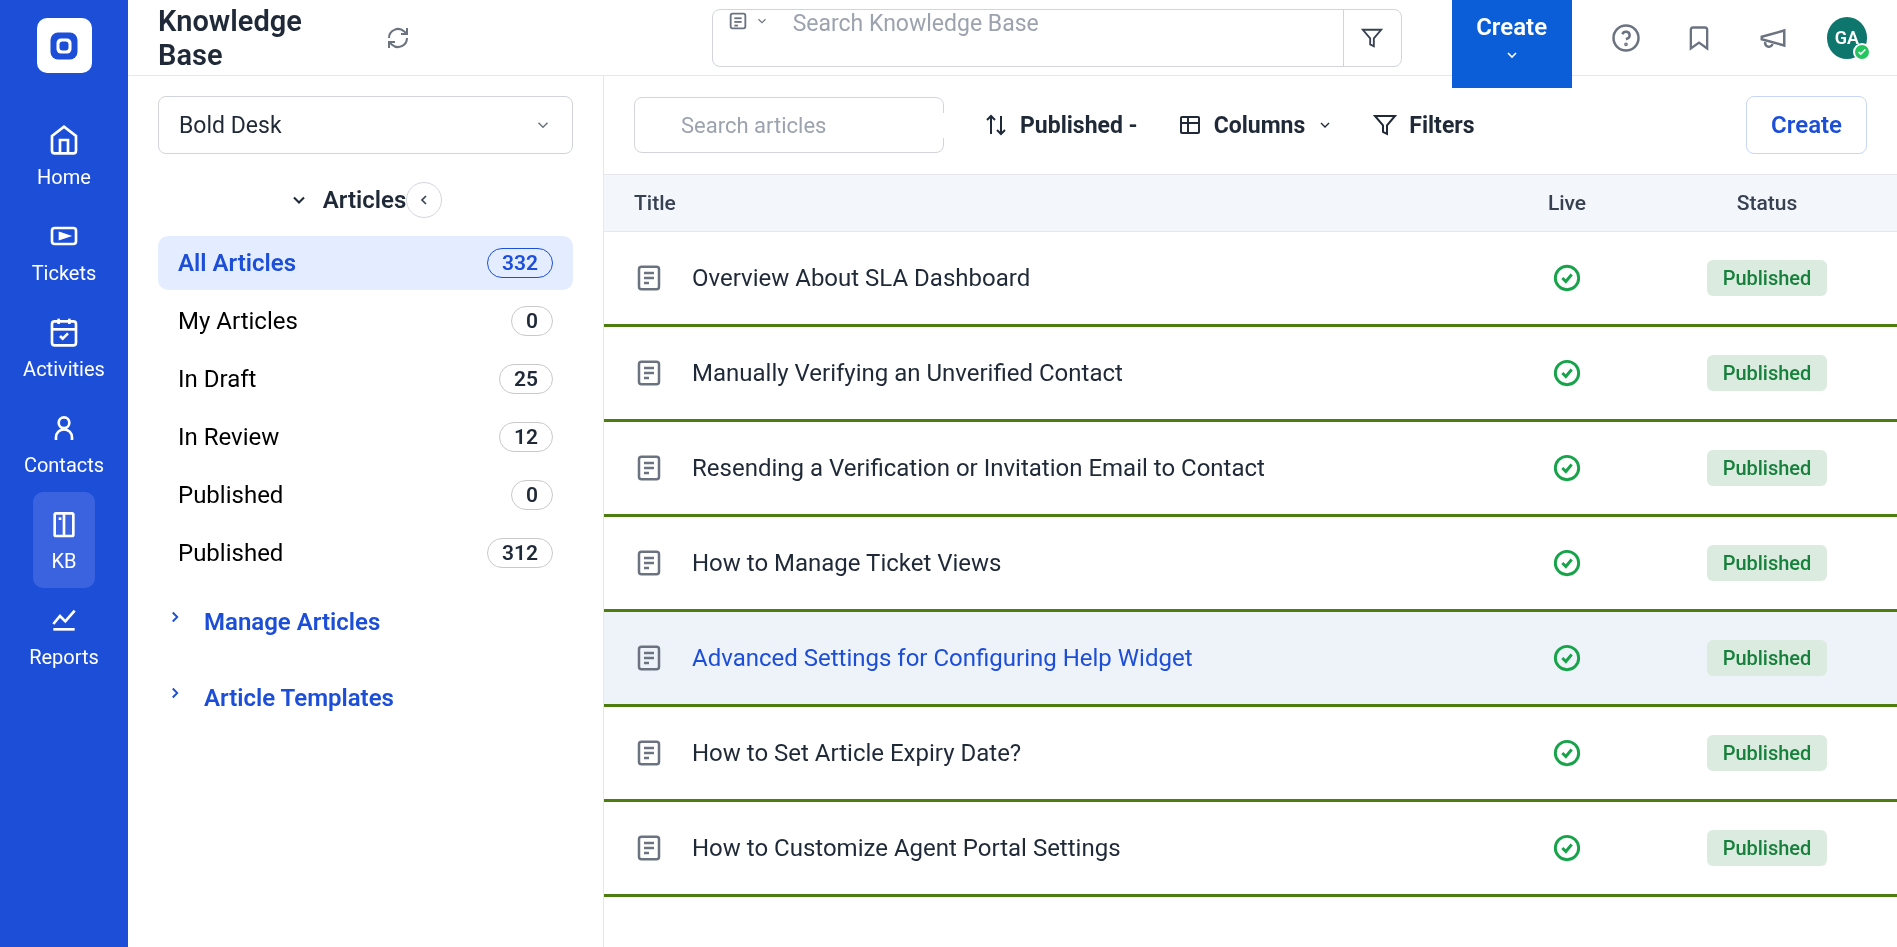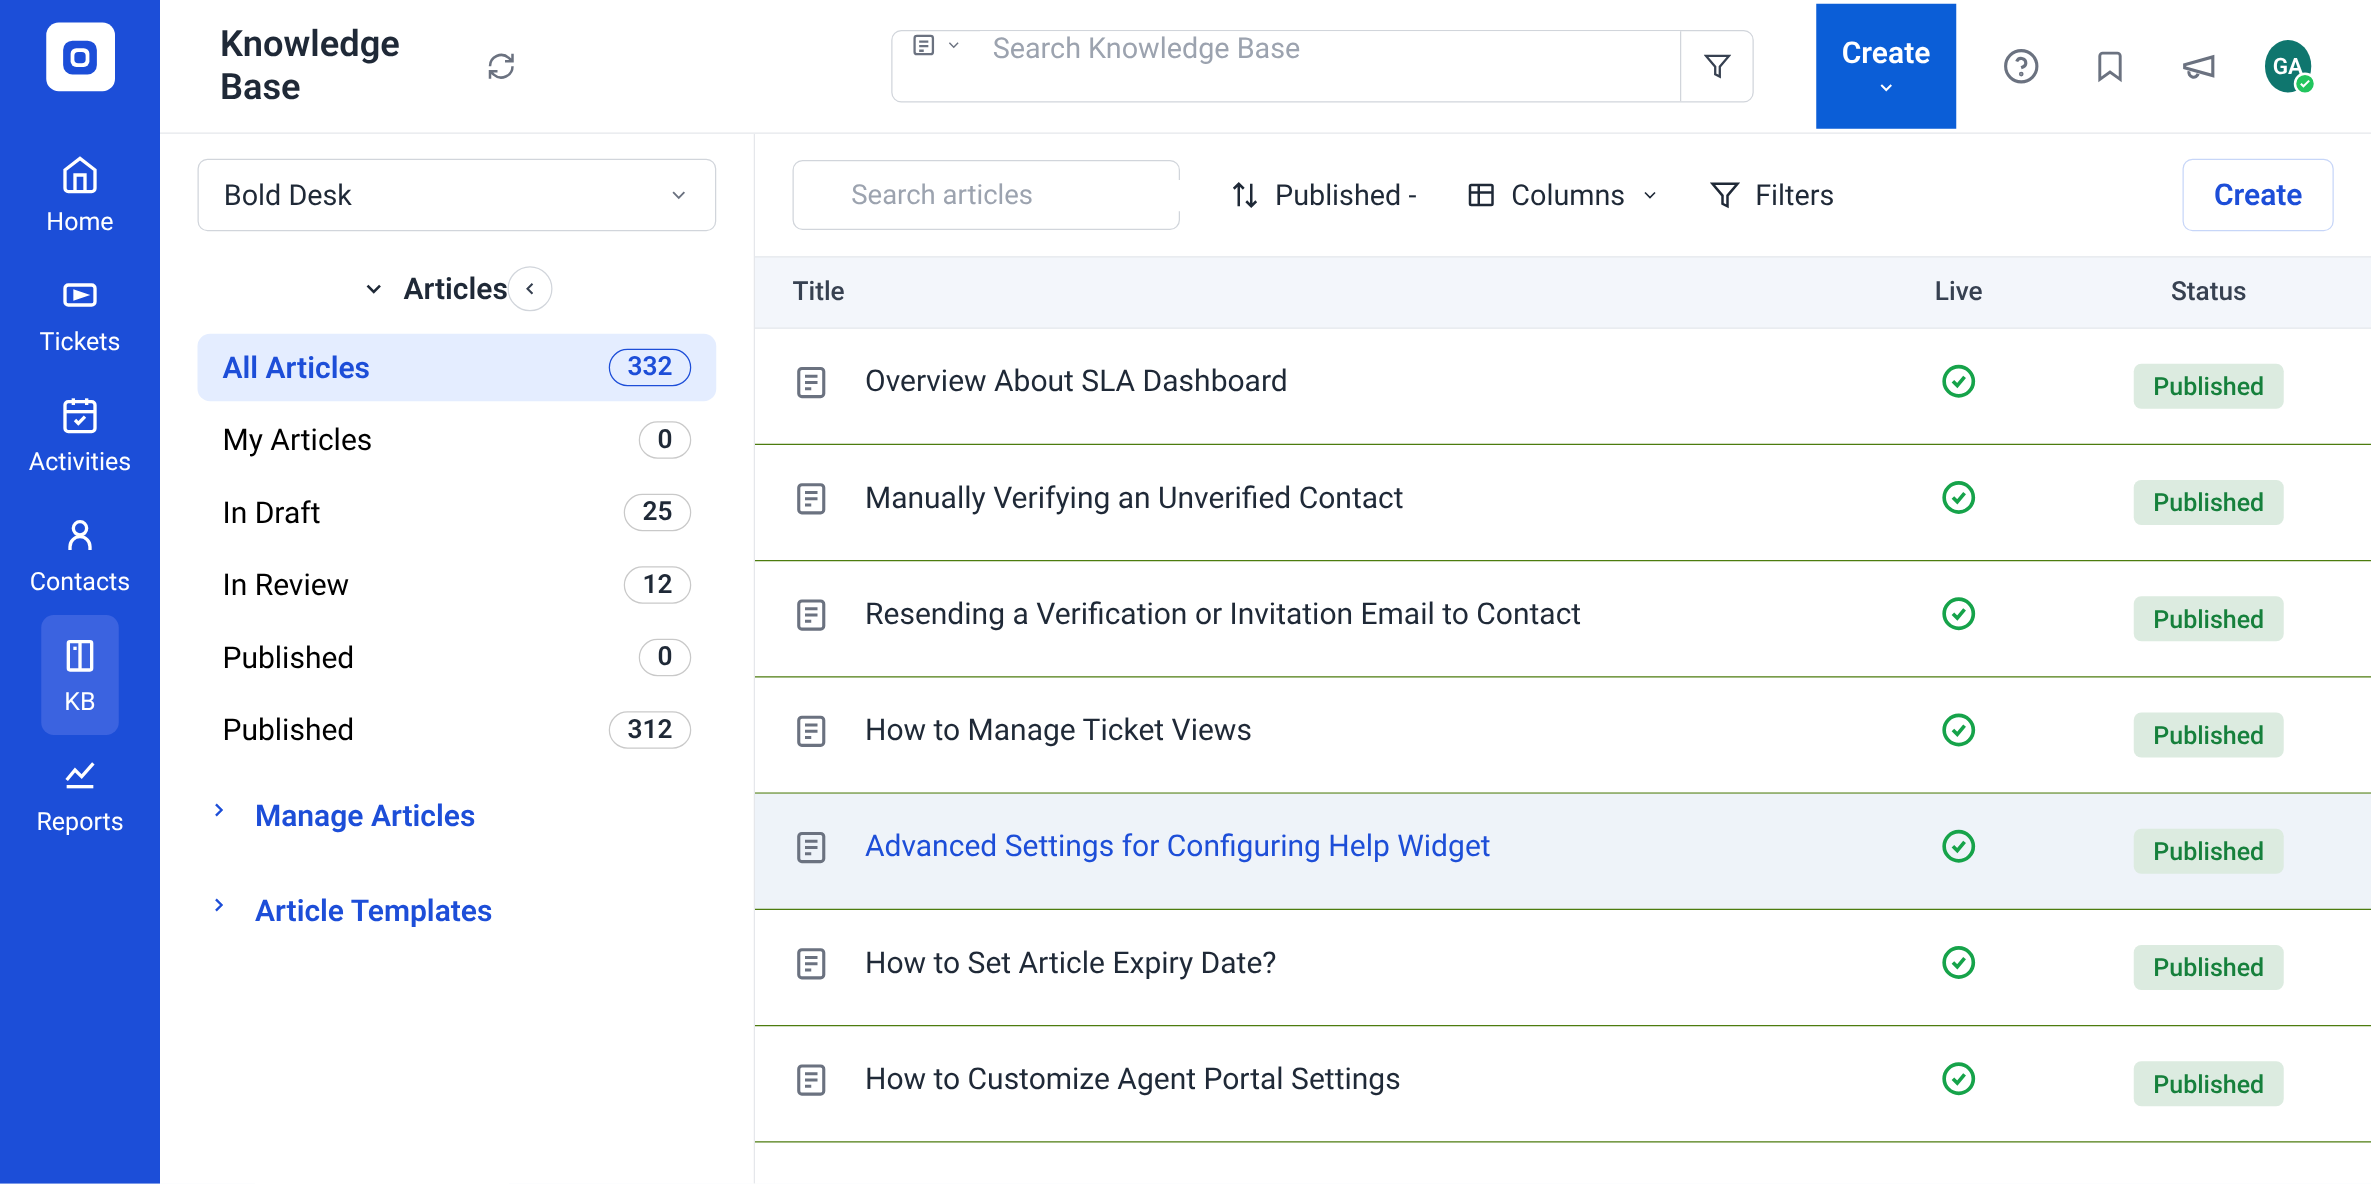--- a/index.html
+++ b/index.html
@@ -11,21 +11,21 @@
 .nav-rail .logo svg { width: 36px; height: 36px; }
 .nav-item { display: flex; flex-direction: column; align-items: center; color: #fff; padding: 15px 0; width: 100%; cursor: pointer; font-size: 20px; gap: 8px; }
 .nav-item.active { background: #3b63e0; border-radius: 10px; margin: 0 10px; width: calc(100% - 20px); }
 .nav-item .nav-icon { width: 34px; height: 34px; display: flex; align-items: center; justify-content: center; }
 .nav-item .nav-label { font-size: 20px; }
 
 
 .main { flex: 1; display: flex; flex-direction: column; background: #fff; }
 
 
-.top-header { display: flex; align-items: center; padding: 0 48px; height: 107px; border-bottom: 1px solid #e5e7eb; gap: 20px; }
+.top-header { display: flex; align-items: center; padding: 0 30px; height: 76px; border-bottom: 1px solid #e5e7eb; gap: 20px; }
 .top-header h1 { font-size: 29px; font-weight: 600; color: #1f2937; }
 .refresh-btn { width: 28px; height: 28px; display: flex; align-items: center; justify-content: center; color: #6b7280; cursor: pointer; }
 .search-bar { display: flex; align-items: flex-start; border: 1px solid #d1d5db; border-radius: 8px; height: 58px; margin-left: 280px; flex: 0 0 690px; }
 .search-bar .type-picker { display: flex; align-items: center; padding: 0 14px; gap: 6px; color: #6b7280; cursor: pointer; }
 .search-bar input { border: none; outline: none; flex: 1; font-size: 23px; color: #374151; padding: 0 10px; }
 .search-bar input::placeholder { color: #9ca3af; }
 .search-bar .filter-btn { border-left: 1px solid #d1d5db; width: 58px; height: 100%; display: flex; align-items: center; justify-content: center; color: #374151; cursor: pointer; }
 .create-top { background: #0b5ed7; color: #fff; font-size: 24px; font-weight: 600; display: flex; flex-direction: column; align-items: center; justify-content: center; height: 100px; width: 125px; margin: -21px 0 -21px 30px; cursor: pointer; gap: 6px; }
 .top-icon-btn { width: 40px; height: 40px; display: flex; align-items: center; justify-content: center; color: #6b7280; cursor: pointer; margin-left: 15px; }
 .avatar { width: 42px; height: 42px; border-radius: 50%; background: #0f766e; color: #fff; font-weight: 600; display: flex; align-items: center; justify-content: center; font-size: 18px; position: relative; margin-left: 15px; }
@@ -46,30 +46,30 @@
 .filter-item .count { border: 1.5px solid #c9c9c9; border-radius: 999px; padding: 2px 14px; font-size: 21px; font-weight: 600; color: #1f2937; }
 .filter-item.active .count { border-color: #1d4ed8; color: #1d4ed8; }
 .sub-section { display: flex; align-items: flex-start; gap: 20px; font-size: 24px; font-weight: 600; color: #1d4ed8; padding: 24px 8px; cursor: pointer; }
 
 
 .table-area { flex: 1; display: flex; flex-direction: column; }
 .table-toolbar { display: flex; align-items: center; padding: 20px 30px; gap: 40px; }
 .search-articles { display: flex; align-items: center; border: 1px solid #d1d5db; border-radius: 8px; height: 56px; padding: 0 34px; gap: 12px; width: 310px; }
 .search-articles input { border: none; outline: none; font-size: 22px; flex: 1; }
 .search-articles input::placeholder { color: #9ca3af; }
-.tool-btn { display: flex; align-items: center; gap: 12px; font-size: 23px; color: #1f2937; cursor: pointer; font-weight: 400; }
+.tool-btn { display: flex; align-items: center; gap: 12px; font-size: 23px; color: #1f2937; cursor: pointer; font-weight: 700; }
 .create-table-btn { margin-left: auto; border: 1.5px solid #c7d6f8; border-radius: 8px; padding: 14px 24px; font-size: 24px; color: #1d4ed8; font-weight: 600; cursor: pointer; background: #fff; }
 
 .table-header { display: flex; background: #f3f6fb; padding: 16px 30px; font-size: 21px; color: #374151; font-weight: 500; border-top: 1px solid #e5e7eb; border-bottom: 1px solid #e5e7eb; }
 .col-title { flex: 1; }
 .col-live { width: 200px; text-align: center; }
 .col-status { width: 200px; text-align: center; }
 
 .table-body { flex: 1; overflow-y: auto; }
-.table-row { display: flex; align-items: flex-start; padding: 28px 30px; border-bottom: 1px solid #4d7c0f; cursor: pointer; }
+.table-row { display: flex; align-items: center; padding: 28px 30px; border-bottom: 3px solid #4d7c0f; cursor: pointer; }
 .table-row.hover { background: #eef3f9; }
 .table-row .doc-icon { width: 30px; height: 30px; margin-right: 28px; color: #6b7280; flex-shrink: 0; }
 .table-row .row-title { flex: 1; font-size: 24px; color: #1f2937; }
 .table-row.hover .row-title { color: #1d4ed8; }
 .table-row .row-live { width: 200px; display: flex; justify-content: center; }
 .table-row .row-status { width: 200px; display: flex; justify-content: center; }
 .status-badge { background: #dcebe0; color: #16803c; font-size: 20px; font-weight: 500; padding: 6px 16px; border-radius: 6px; }
 .check-circle { width: 28px; height: 28px; color: #16a34a; }
 
 svg { display: block; }

